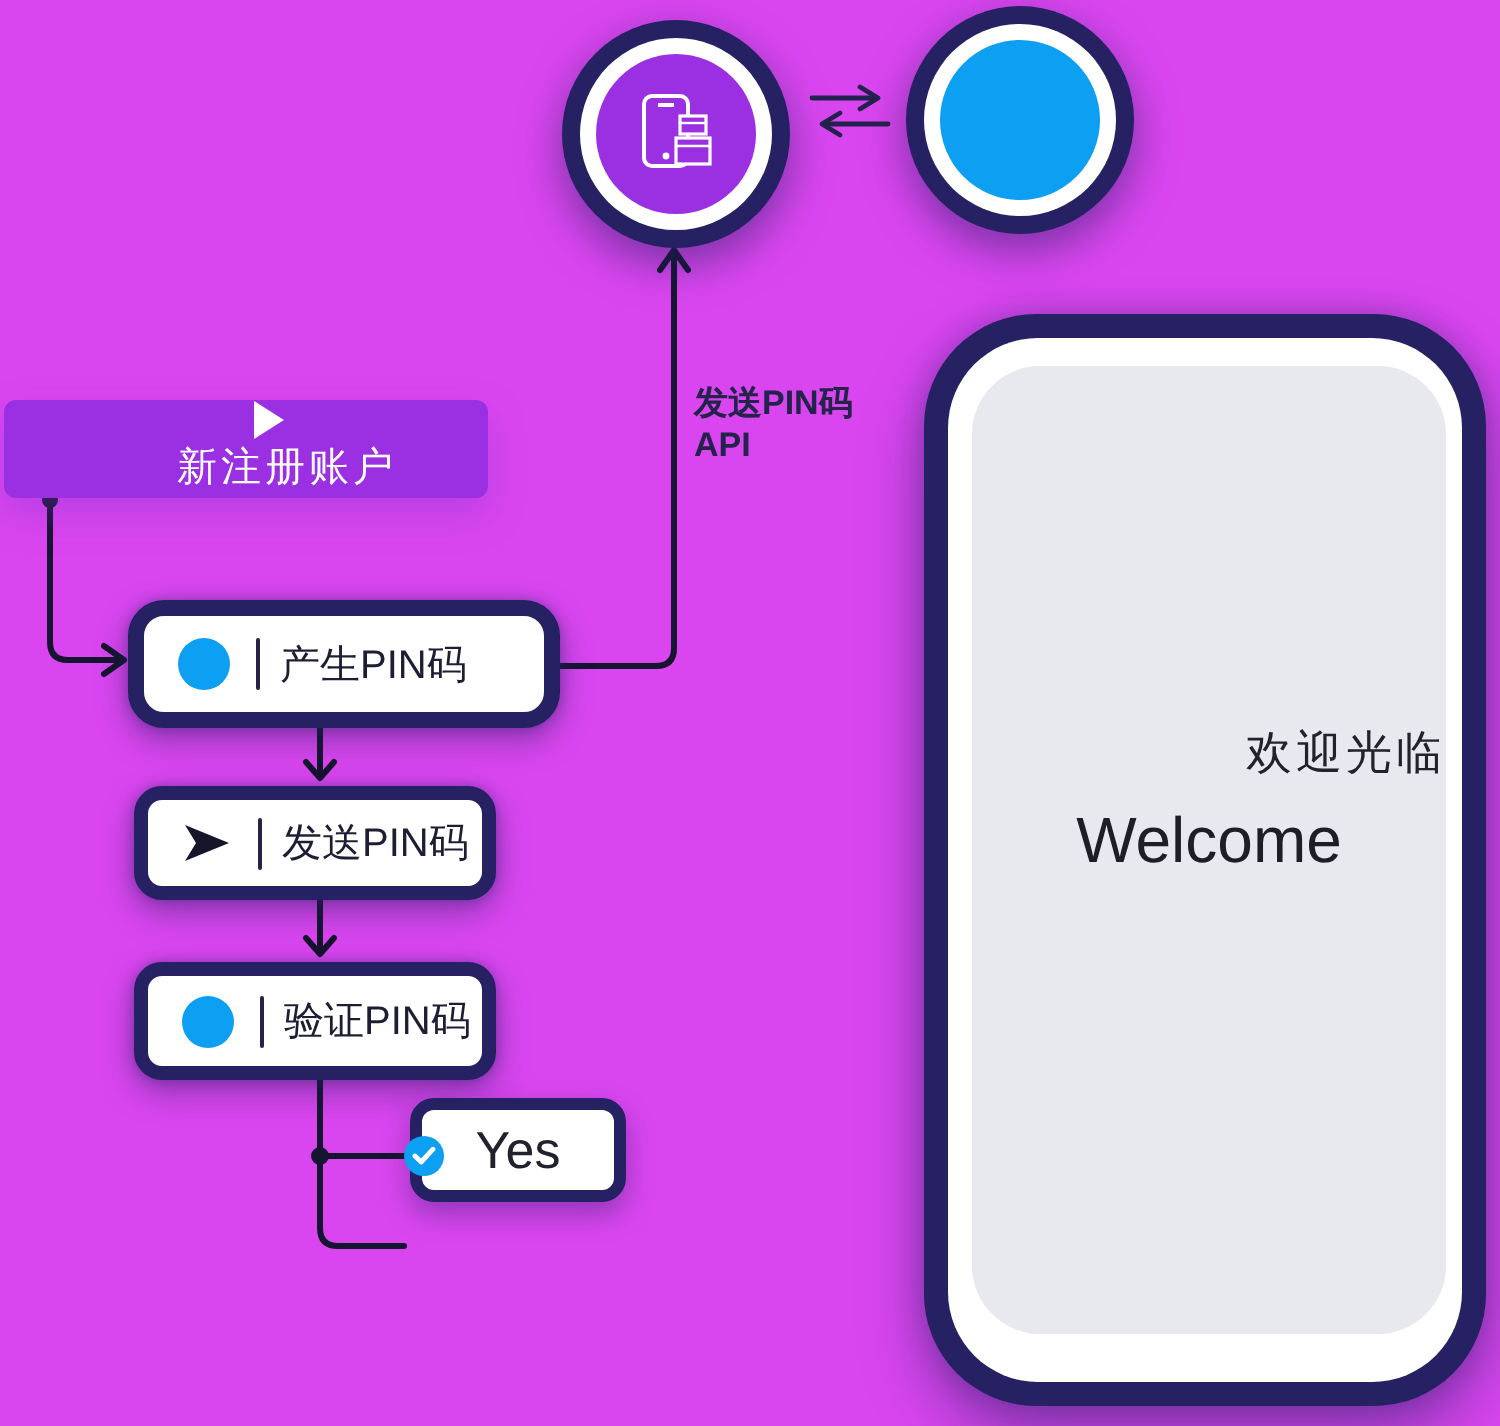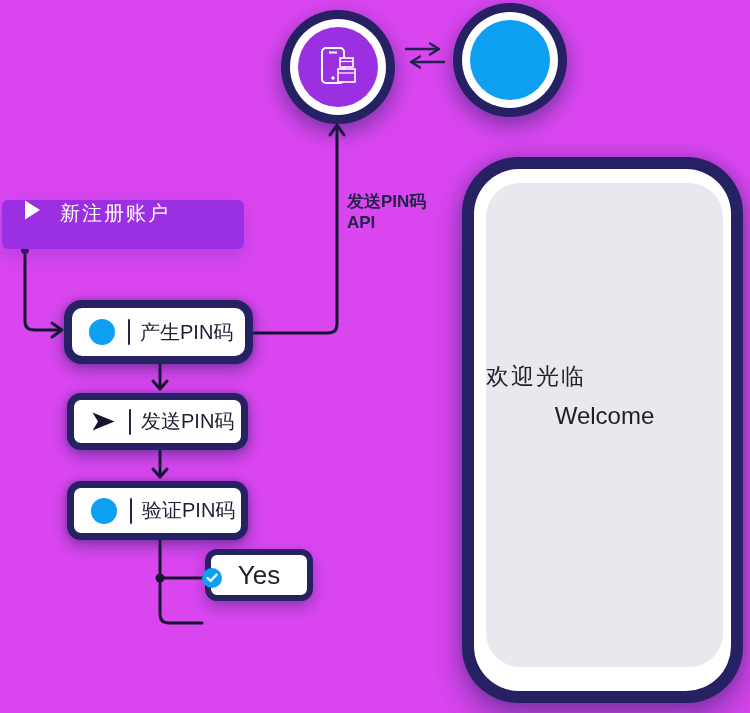--- a/index.html
+++ b/index.html
@@ -24,29 +24,29 @@
   .ring-inner.purple-bg{background:var(--purple);}
   .ring-inner.blue-bg{background:var(--blue);}
   .exchange{position:absolute;left:404px;top:42px;z-index:3;}
 
   
   .api-label{position:absolute;left:347px;top:191px;z-index:3;
     font-size:17px;font-weight:600;line-height:21px;color:#23234c;}
 
   
   .trigger{position:absolute;left:2px;top:200px;width:242px;height:49px;z-index:4;
-    background:var(--purple);border-radius:6px;display:flex;
-    padding-left:22px;box-shadow:0 8px 18px rgba(130,50,210,.35);cursor:pointer;}
+    background:var(--purple);border-radius:6px;display:flex;align-items:center;
+    padding-left:22px;box-shadow:0 8px 18px rgba(130,50,210,.35);cursor:pointer;flex-direction:column;}
   .trigger-label{color:#fff;font-size:20px;letter-spacing:2px;margin-left:19px;}
 
   
   .node{position:absolute;background:#fff;border:8px solid var(--navy);border-radius:18px;
     display:flex;align-items:center;z-index:4;
     box-shadow:0 6px 16px rgba(37,33,99,.45), 0 0 6px rgba(37,33,99,.35);cursor:pointer;}
-  .node1{left:64px;top:300px;width:189px;height:64px;}
+  .node1{left:64px;top:300px;width:216px;height:64px;}
   .node2{left:67px;top:393px;width:181px;height:57px;border-width:7px;border-radius:14px;}
   .node3{left:67px;top:481px;width:181px;height:59px;border-width:7px;border-radius:14px;}
   .dot-icon{width:26px;height:26px;border-radius:50%;background:var(--blue);margin-left:17px;flex:0 0 auto;}
   .send-icon{margin-left:17px;flex:0 0 auto;display:flex;}
   .divider{width:2px;height:26px;background:#262345;border-radius:1px;margin:0 10px 0 13px;flex:0 0 auto;}
   .node-label{font-size:20px;color:var(--text_dark);white-space:nowrap;}
 
   
   .branch{position:absolute;display:flex;align-items:center;justify-content:center;z-index:4;cursor:pointer;}
   .branch.yes{left:205px;top:549px;width:108px;height:52px;background:#fff;
@@ -61,24 +61,24 @@
   .yes .badge{left:-9px;top:calc(50% + 3px);background:var(--blue);}
   .no .badge{left:-8px;background:var(--orange);}
 
   
   .phone{position:absolute;left:462px;top:157px;width:281px;height:546px;z-index:2;
     background:var(--navy);border-radius:56px;
     box-shadow:0 16px 32px rgba(37,33,99,.45), 0 0 14px rgba(37,33,99,.3);}
   .bezel{position:absolute;inset:12px;background:#fff;border-radius:45px;}
   .screen{position:absolute;left:12px;top:14px;right:8px;bottom:24px;
     background:var(--screen);border-radius:34px;overflow:hidden;}
-  .greet1{position:absolute;top:178px;width:100%;text-align:left;
+  .greet1{position:absolute;top:178px;width:100%;text-align:right;
     font-size:23px;color:#22222a;letter-spacing:2px;}
   .greet2{position:absolute;top:219px;width:100%;text-align:center;
-    font-size:24px;color:#1e1e26;}
+    font-size:32px;color:#1e1e26;}
   .cta{position:absolute;left:47px;top:358px;width:147px;height:34px;
     background:var(--purple);border:none;border-radius:4px;color:#fff;
     font-size:18px;letter-spacing:3px;cursor:pointer;
     font-family:"Liberation Sans","DejaVu Sans",sans-serif;
     display:flex;align-items:center;justify-content:center;}
 </style>
 </head>
 <body>
 
 <div class="canvas">

